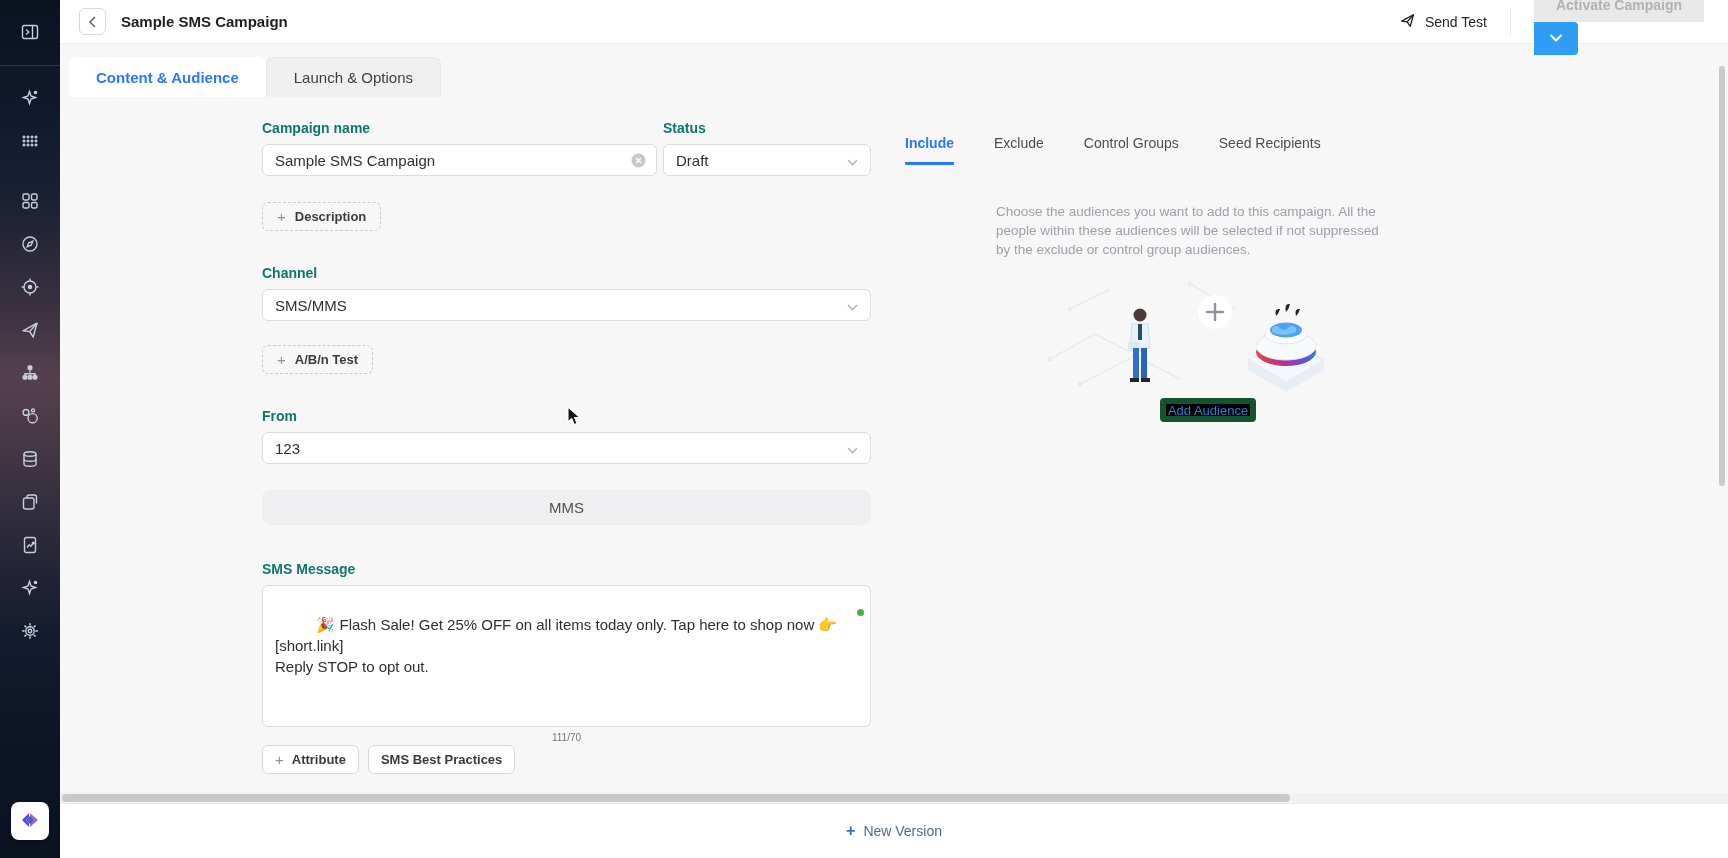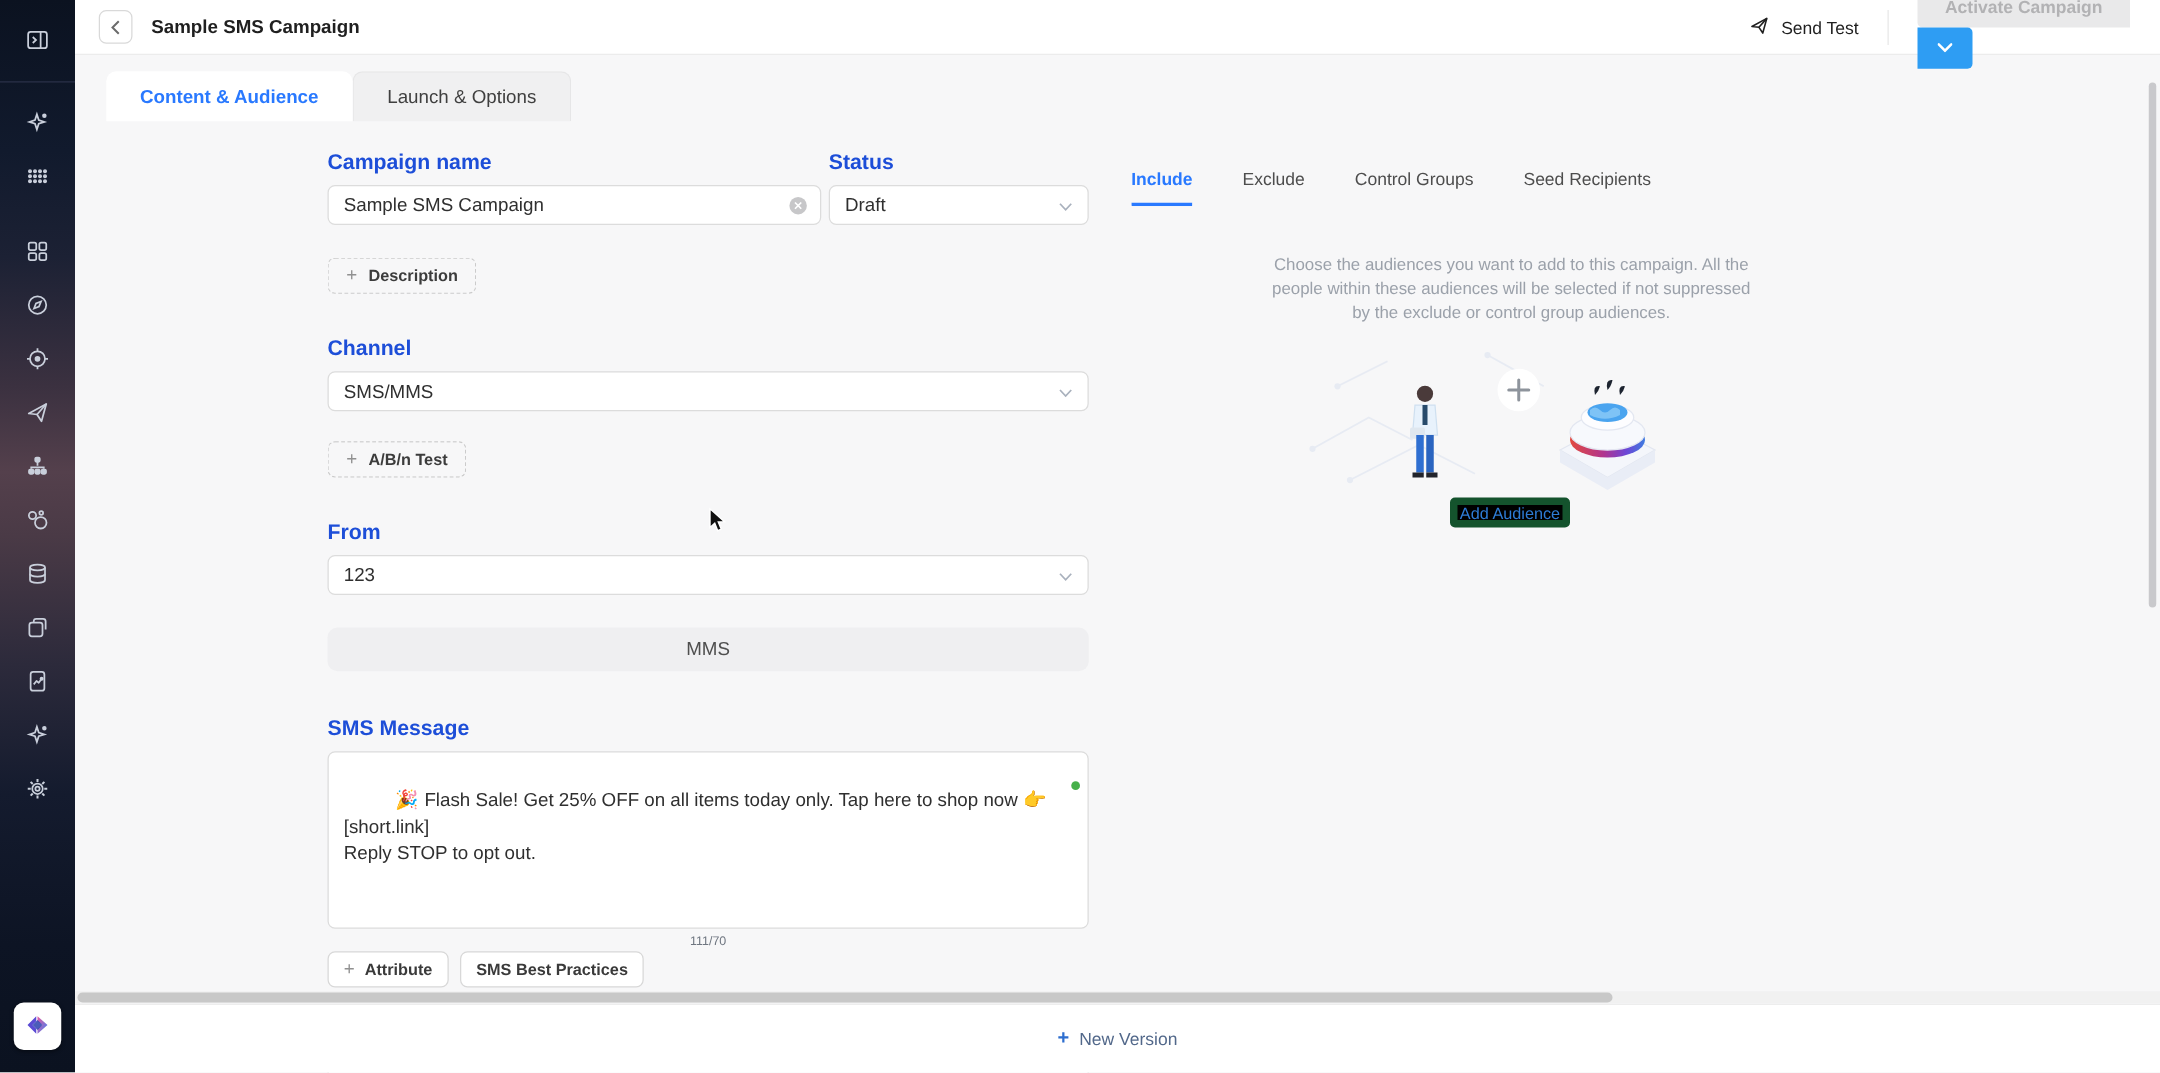--- a/index.html
+++ b/index.html
@@ -33,29 +33,29 @@
   .top-divider { width:1px; height:28px; background:#e8e8e8; margin:0 23px; }
   .activate-group { display:flex; margin-right:24px;flex-direction:column; }
   .activate-btn { height:33px; padding:0 22px; background:#e9e9ea; color:#b2b2b4;
     font-size:14px; font-weight:bold; border:none; border-radius:4px 0 0 4px; cursor:pointer; }
   .activate-caret { width:44px; height:33px; background:#2e9df3; border:none;
     border-radius:0 4px 4px 0; display:flex; align-items:center; justify-content:center; cursor:pointer; }
 
   
   .content { position:absolute; left:60px; top:44px; width:1668px; height:759px; background:#f7f7f8; }
 
-  .main-tabs { position:absolute; left:25px; top:13px; display:flex; }
+  .main-tabs { position:absolute; left:9px; top:13px; display:flex; }
   .mtab { height:40px; padding:0 27px; display:flex; align-items:center; font-size:15px;
     border-radius:8px 8px 0 0; cursor:pointer; }
   .mtab.active { background:#fff; color:#2979ff; font-weight:bold; }
   .mtab.inactive { background:#f0f0f1; border:1px solid #e6e6e7; border-bottom:none; color:#3f3f3f; }
 
   
   .form-col { position:absolute; left:202px; top:76px; width:609px; }
-  .f-label { font-size:17px; font-weight:bold; color:#1d4ed8; margin-bottom:8px; }
+  .f-label { font-size:14px; font-weight:bold; color:#0f766e; margin-bottom:8px; }
   .t-input, .t-select { height:32px; background:#fff; border:1px solid #dcdcdc; border-radius:6px;
     display:flex; align-items:center; padding:0 12px; font-size:15px; color:#2f2f2f;
     position:relative; cursor:text; width:100%; }
   .t-select { cursor:pointer; justify-content:space-between; }
   .row-2col { display:flex; gap:6px; }
   .col-name { width:395px; }
   .col-status { width:208px; }
   .clear-ic { position:absolute; right:10px; top:8px; width:15px; height:15px; cursor:pointer; }
   .chev { color:#a9b1bd; }
   .dashed-btn { display:inline-flex; align-items:center; gap:9px; margin-top:26px;
@@ -80,21 +80,21 @@
   .chip-btn { display:inline-flex; align-items:center; gap:8px; padding:5px 12px; background:#fff;
     border:1px solid #d8d8d8; border-radius:6px; font-size:13px; font-weight:bold; color:#3a3a3a;
     cursor:pointer; }
   .chip-btn .plus { color:#919191; font-size:15px; font-weight:normal; }
 
   
   .aud-panel { position:absolute; left:812px; top:0; width:856px; height:759px; }
   .aud-tabs { position:absolute; left:33px; top:91px; display:flex; gap:40px; }
   .atab { font-size:14px; color:#4d4d4d; padding-bottom:11px; cursor:pointer; }
   .atab.active { color:#2979ff; font-weight:bold; border-bottom:3px solid #2979ff; border-radius:0 0 1px 1px; }
-  .aud-desc { position:absolute; left:142px; top:158px; width:390px; text-align:center;
+  .aud-desc { position:absolute; left:124px; top:158px; width:390px; text-align:left;
     font-size:13.5px; line-height:19px; color:#9ba1aa; }
   .illus { position:absolute; left:168px; top:220px; width:290px; height:140px; }
   .add-audience { position:absolute; left:288px; top:354px; width:96px; height:24px;
     background:#000000; border:6px solid #14532d; border-radius:4px; color:#2e7cd6;
     font-size:13px; display:flex; align-items:center; justify-content:center; cursor:pointer;
     font-family:"Liberation Sans", sans-serif; }
 
   
   .hscroll { position:absolute; left:0px; top:749px; width:1668px; height:10px; background:#f1f1f1; }
   .hthumb { position:absolute; left:2px; top:1px; width:1228px; height:8px; background:#c8c8c8; border-radius:4px; cursor:pointer; }

